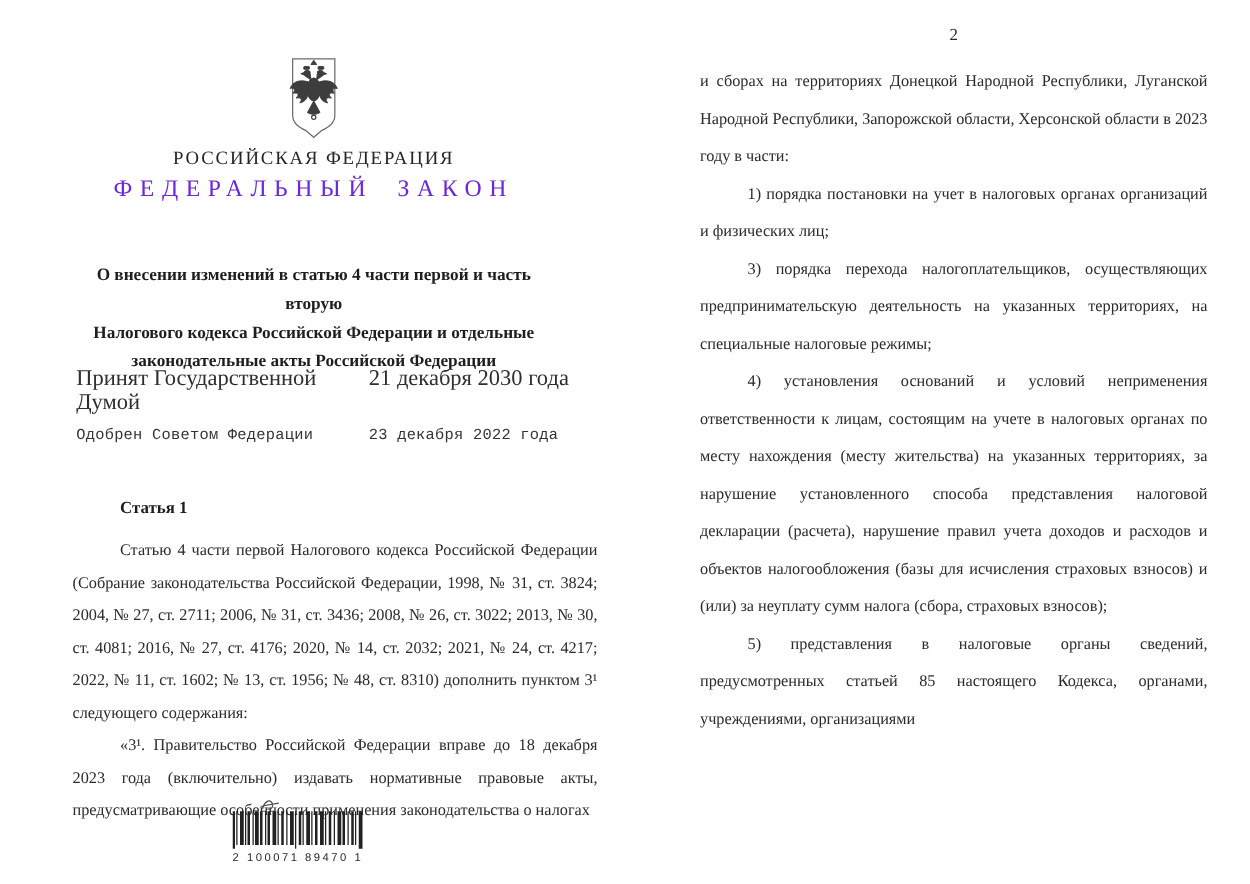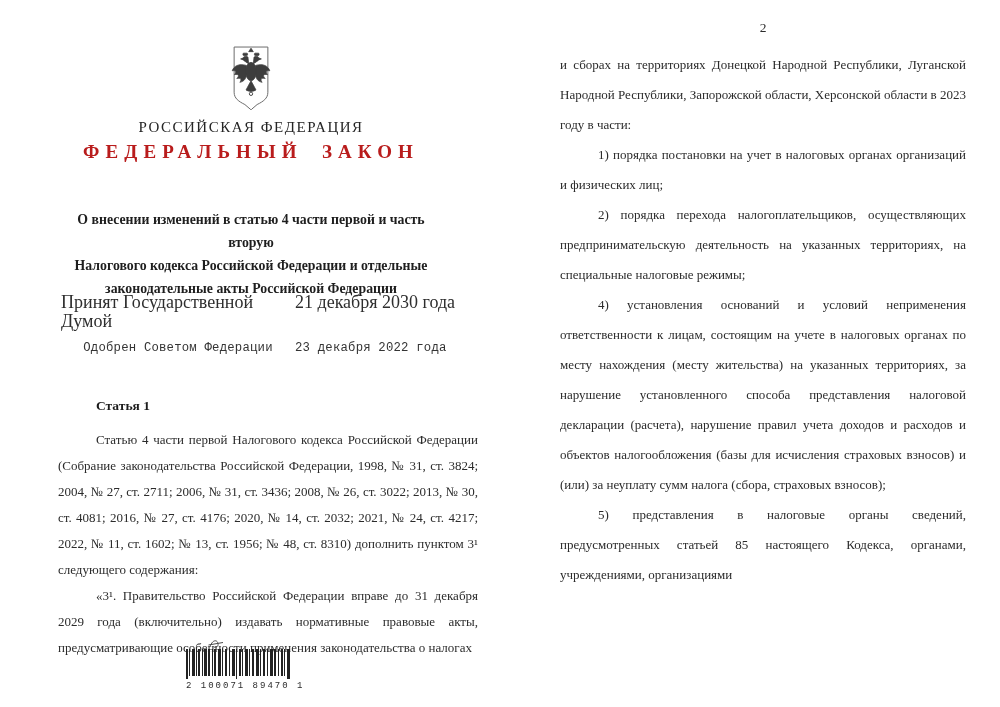--- a/index.html
+++ b/index.html
@@ -13,44 +13,44 @@
   }
   .page{position:absolute;top:0;}
   .page-left{left:58px;width:420px;height:636px;}
   .page-right{left:560px;width:406px;height:707px;}
 
   
   .head-block{position:absolute;left:0;width:386px;text-align:center;}
   .emblem-wrap{top:44px;}
   .emblem-wrap svg{display:inline-block;}
   .country-name{top:119px;font-size:15px;letter-spacing:1.5px;color:#252525;}
-  .law-kind{top:141px;font-size:19px;font-weight:bold;letter-spacing:.32em;word-spacing:.45em;color:#b91c1c;}
+  .law-kind{top:141px;font-size:19px;font-weight:normal;letter-spacing:.32em;word-spacing:.45em;color:#6d28d9;}
   .doc-title{top:208px;font-size:13.8px;font-weight:bold;line-height:23px;color:#1e1e1e;}
 
   
   .dates{position:absolute;top:293px;left:3px;width:417px;}
   .date-row{display:flex;align-items:baseline;font-size:18px;line-height:19px;}
-  .date-row + .date-row{margin-top:8px;text-align:center;}
+  .date-row + .date-row{margin-top:8px;}
   .date-row .lbl{width:234px;flex:none;}
   .date-row.typewriter{font-family:"Liberation Mono", monospace;font-size:12.3px;letter-spacing:.2px;color:#343434;}
 
   
   .article{position:absolute;top:393px;left:0;width:420px;font-size:13px;line-height:26px;text-align:justify;color:#2b2b2b;}
   .article h3{margin:0 0 8px 0;font-size:13.5px;font-weight:bold;color:#1c1c1c;text-indent:38px;text-align:left;}
   .article p{margin:0;text-indent:38px;}
 
   .rp-body{position:absolute;top:50px;left:0;width:406px;font-size:13px;line-height:30px;text-align:justify;color:#2b2b2b;}
   .rp-body p{margin:0;text-indent:38px;}
   .rp-body p.continuation{text-indent:0;}
   .page-num{position:absolute;top:20px;left:0;width:406px;text-align:center;font-size:13.5px;color:#2b2b2b;}
 
   
   .barcode{position:absolute;top:638px;left:128px;width:120px;text-align:left;}
   .barcode .digits{
-    margin-top:1px;font-family:Liberation Mono, monospace;
+    margin-top:1px;font-family:Liberation Sans, sans-serif;
     font-size:9px;letter-spacing:2px;color:#2b2b2b;white-space:nowrap;
   }
   .bars{display:block;}
 </style>
 </head>
 <body>
 
 <div class="page page-left">
 
   <div class="head-block emblem-wrap">
@@ -90,21 +90,21 @@
     </div>
     <div class="date-row typewriter">
       <span class="lbl">Одобрен Советом Федерации</span>
       <span class="val">23 декабря 2022 года</span>
     </div>
   </div>
 
   <div class="article">
     <h3>Статья 1</h3>
     <p>Статью 4 части первой Налогового кодекса Российской Федерации (Собрание законодательства Российской Федерации, 1998, № 31, ст. 3824; 2004, № 27, ст. 2711; 2006, № 31, ст. 3436; 2008, № 26, ст. 3022; 2013, № 30, ст. 4081; 2016, № 27, ст. 4176; 2020, № 14, ст. 2032; 2021, № 24, ст. 4217; 2022, № 11, ст. 1602; № 13, ст. 1956; № 48, ст. 8310) дополнить  пунктом 3¹ следующего содержания:</p>
-    <p>«3¹. Правительство Российской Федерации вправе до 31 декабря 2029 года (включительно) издавать нормативные правовые акты, предусматривающие особенности применения законодательства о налогах</p>
+    <p>«3¹. Правительство Российской Федерации вправе до 18 декабря 2023 года (включительно) издавать нормативные правовые акты, предусматривающие особенности применения законодательства о налогах</p>
   </div>
 
   <div class="barcode">
     <svg class="bars" width="112" height="42" viewBox="0 0 112 42" aria-hidden="true">
       <path d="M24 9 C26 2 31 1 32 5.5 C32.6 8.5 30 10 27.8 9 M22.5 7 L37 4.5" fill="none" stroke="#4a4a4a" stroke-width="1"></path>
       <g fill="#222222">
         <rect x="0" y="11" width="2" height="30"></rect>
           <rect x="3" y="11" width="1" height="27"></rect>
         <rect x="6" y="11" width="3" height="27"></rect>
           <rect x="10" y="11" width="1" height="27"></rect>
@@ -142,18 +142,18 @@
 
 </div>
 
 <div class="page page-right">
 
   <div class="page-num">2</div>
 
   <div class="rp-body">
     <p class="continuation">и сборах на территориях Донецкой Народной Республики, Луганской Народной Республики, Запорожской области, Херсонской области в 2023 году в части:</p>
     <p>1) порядка постановки на учет в налоговых органах организаций и физических лиц;</p>
-    <p>2) порядка перехода налогоплательщиков, осуществляющих предпринимательскую деятельность на указанных территориях, на специальные налоговые режимы;</p>
+    <p>3) порядка перехода налогоплательщиков, осуществляющих предпринимательскую деятельность на указанных территориях, на специальные налоговые режимы;</p>
     <p>4) установления оснований и условий неприменения ответственности к лицам, состоящим на учете в налоговых органах по месту нахождения (месту жительства) на указанных территориях, за нарушение установленного способа представления налоговой декларации (расчета), нарушение правил учета доходов и расходов и объектов налогообложения (базы для исчисления страховых взносов) и (или) за неуплату сумм налога (сбора, страховых взносов);</p>
     <p>5) представления в налоговые органы сведений, предусмотренных статьей 85 настоящего Кодекса, органами, учреждениями, организациями</p>
   </div>
 
 </div>
 
 </body></html>

